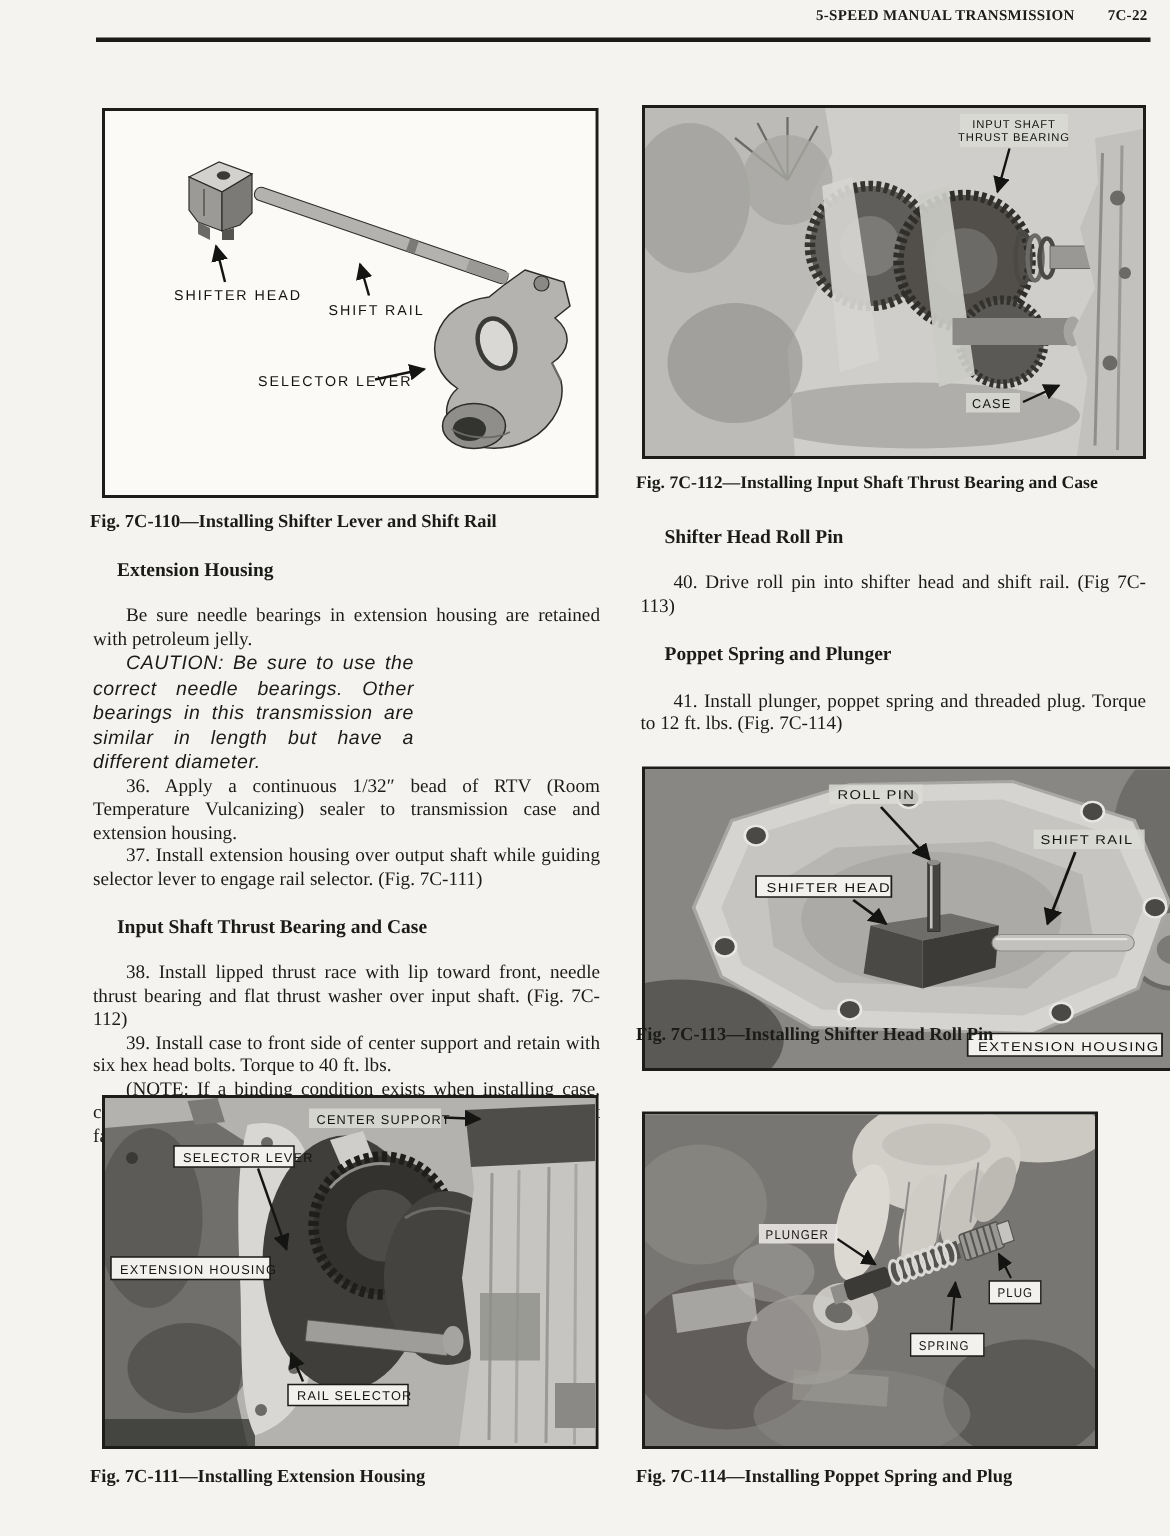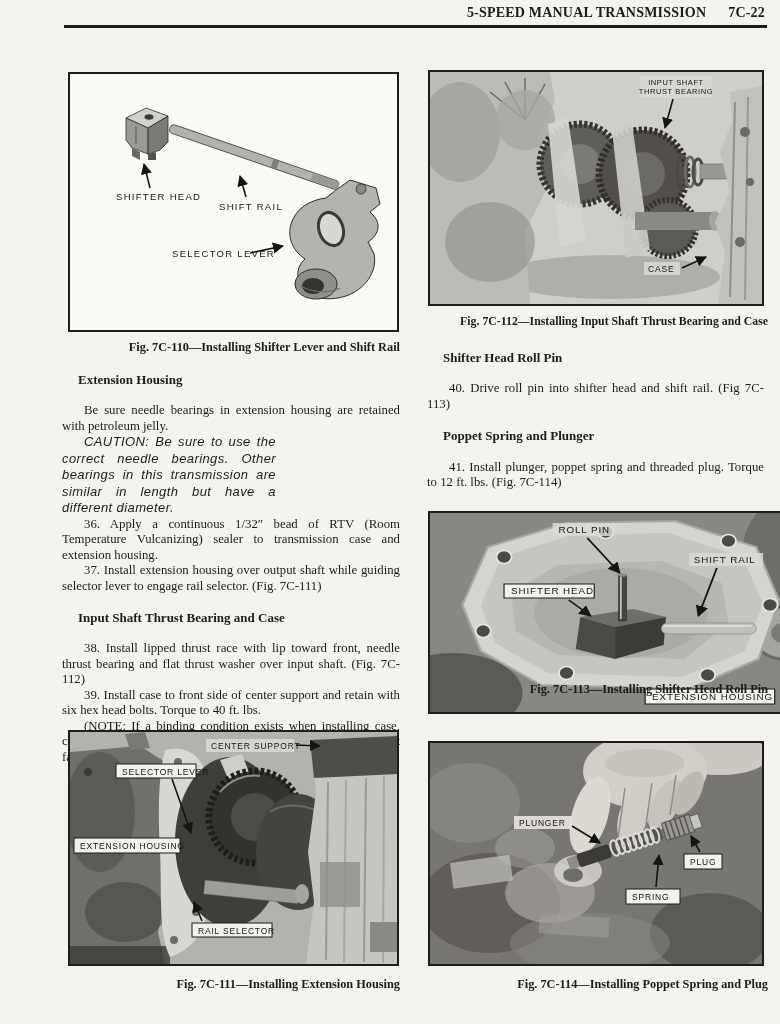--- a/index.html
+++ b/index.html
@@ -3,25 +3,25 @@
 <meta charset="utf-8">
 <style>
   * { box-sizing: border-box; }
   html,body { margin:0; padding:0; }
   body {
     width:780px; height:1024px; position:relative; overflow:hidden;
     background:#f4f3ef; color:#1b1b19;
     font-family:"Liberation Serif","DejaVu Serif",serif;
   }
   .hdr-title { position:absolute; top:5px; right:15px; font-weight:bold;
-    font-size:14px; letter-spacing:.2px; display:flex; gap:22px;text-align:center; }
+    font-size:10px; letter-spacing:.2px; display:flex; gap:22px;text-align:center; }
   .hdr-rule { position:absolute; top:25px; left:64px; width:703px; height:2.5px; background:#1b1b19; }
   .figbox { position:absolute; border:2px solid #1c1c1a; background:#fbfaf7; overflow:hidden; }
   .figbox svg { display:block; width:100%; height:100%; }
-  .caption { position:absolute; font-weight:bold; font-size:12.3px; text-align:right; white-space:nowrap; }
+  .caption { position:absolute; font-weight:bold; font-size:12.3px; text-align:left; white-space:nowrap; }
   .caption.small { font-size:11.8px; }
   .textcol { position:absolute; font-size:12.8px; line-height:1.21; text-align:justify; }
   .textcol h3 { font-size:13px; margin:16px; line-height:1.18; text-align:left; }
   .textcol p { margin:0; text-indent:22px; }
   .mt  { margin-top:13px; }
   .mt2 { margin-top:15px; }
   .caution { font-family:"Liberation Sans","DejaVu Sans",sans-serif; font-style:italic;
     font-size:13px; line-height:1.27; letter-spacing:.4px; width:214px;
     margin:9px 0 9px 64px; text-indent:0; text-align:justify; }
   .note { text-indent:0; margin-top:13px; }
@@ -271,21 +271,21 @@
     <line class="arrow" x1="248" y1="55" x2="232" y2="103" marker-end="url(#a113)"></line>
     <rect class="lblbox" x="64" y="71" width="78" height="14"></rect>
     <text class="svglabel" x="70" y="81.5">SHIFTER HEAD</text>
     <line class="arrow" x1="120" y1="87" x2="139" y2="103" marker-end="url(#a113)"></line>
     <rect class="lblbox" x="186" y="176" width="112" height="15"></rect>
     <text class="svglabel" x="192" y="187.5">EXTENSION HOUSING</text>
   </svg>
 </div>
 <div class="caption" style="left:424px; top:682px; width:344px;">Fig. 7C-113—Installing Shifter Head Roll Pin</div>
 
-<div class="figbox" style="left:428px; top:741px; width:336px; height:225px;">
+<div class="figbox" style="left:428px; top:741px; width:304px; height:225px;">
   <svg viewBox="0 0 332 221" preserveAspectRatio="none">
     <defs>
       <marker id="a114" viewBox="0 0 10 10" refX="9" refY="5" markerWidth="7" markerHeight="7" orient="auto">
         <path d="M0,0 L10,5 L0,10 z" fill="#141412"></path>
       </marker>
     </defs>
     <rect x="0" y="0" width="332" height="221" fill="#787672"></rect>
     <ellipse cx="60" cy="160" rx="70" ry="50" fill="#5a5854" opacity=".8"></ellipse>
     <ellipse cx="40" cy="60" rx="50" ry="40" fill="#8f8d89" opacity=".6"></ellipse>
     <ellipse cx="280" cy="190" rx="60" ry="40" fill="#504e4a" opacity=".7"></ellipse>

